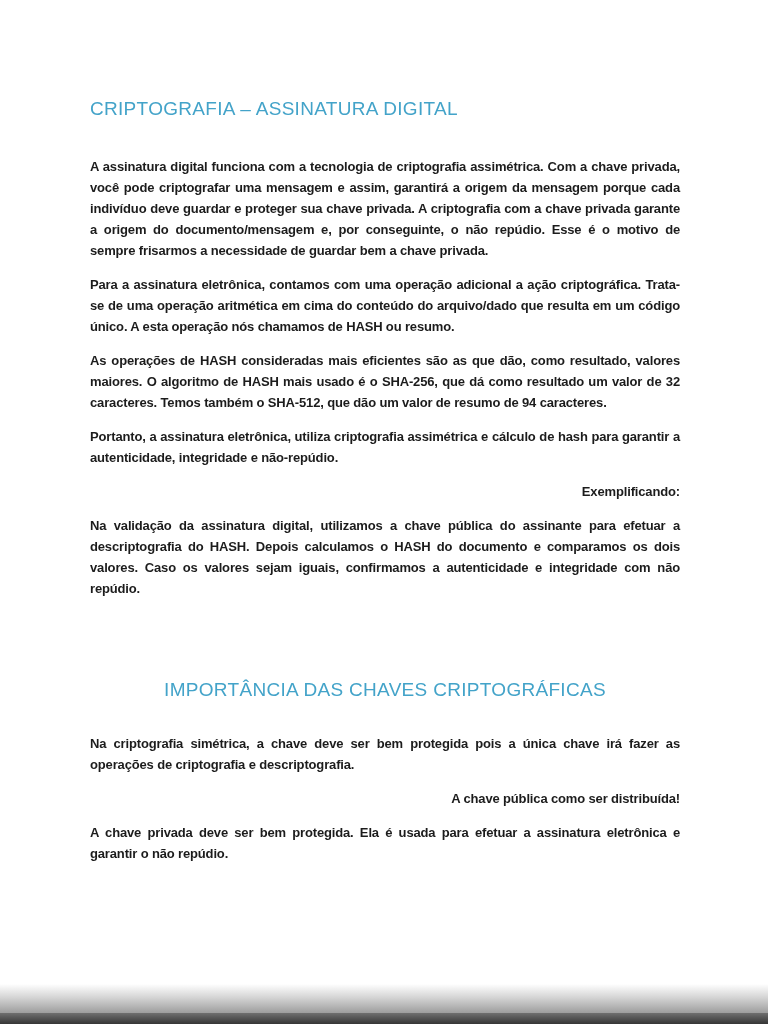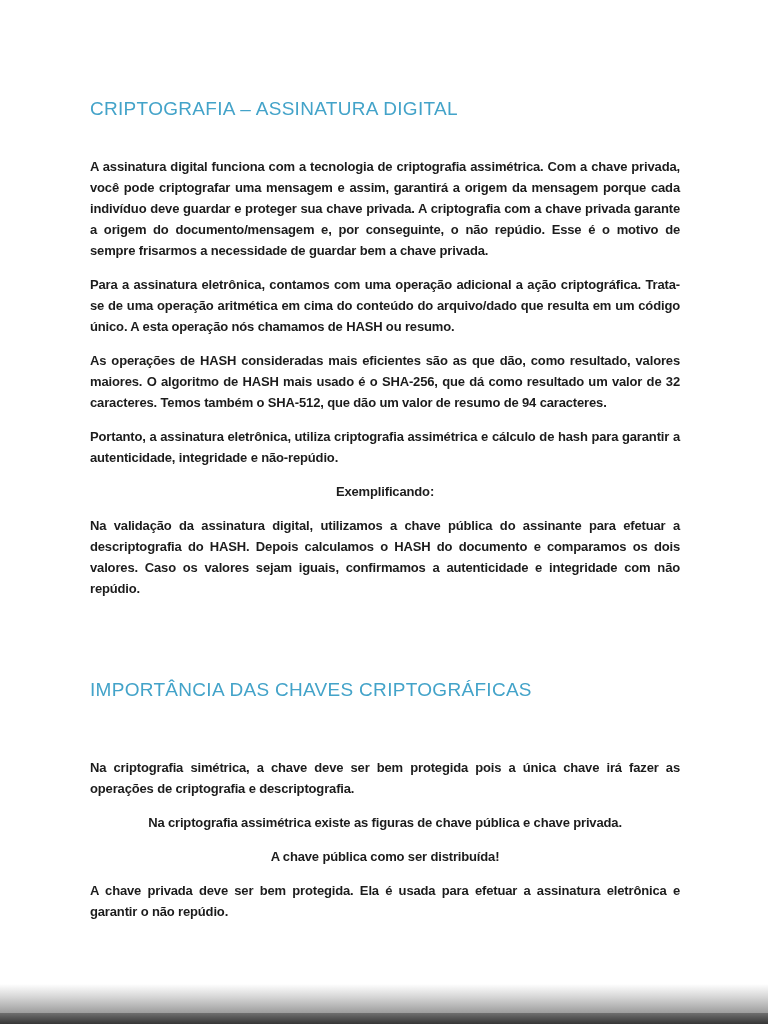--- a/index.html
+++ b/index.html
@@ -27,33 +27,34 @@
     font-size: 19px;
     font-weight: 400;
     letter-spacing: 0.3px;
     color: var(--heading-color, #43a3c9);
   }
   .doc-section-1 .doc-heading {
     margin-bottom: 36px;
   }
   .doc-section-2 .doc-heading {
     margin-top: 80px;
-    margin-bottom: 56px;
+    margin-bottom: 32px;
+    text-align: center;
   }
   .para {
     margin: 0 0 13px 0;
     font-size: 13px;
     font-weight: 700;
     letter-spacing: -0.15px;
     line-height: 21px;
     color: var(--body-color, #1c1c1c);
     text-align: justify;
   }
   .para.single {
-    text-align: center;
+    text-align: right;
   }
   .page-bottom-fade {
     position: absolute;
     left: 0;
     top: 984px;
     width: 768px;
     height: 29px;
     background: linear-gradient(180deg, #ffffff 0%, #d6d6d6 45%, #9d9d9d 100%);
   }
   .next-page-edge {
@@ -76,21 +77,20 @@
     <p class="para">Para a assinatura eletrônica, contamos com uma operação adicional a ação criptográfica. Trata-se de uma operação aritmética em cima do conteúdo do arquivo/dado que resulta em um código único. A esta operação nós chamamos de HASH ou resumo.</p>
     <p class="para">As operações de HASH consideradas mais eficientes são as que dão, como resultado, valores maiores. O algoritmo de HASH mais usado é o SHA-256, que dá como resultado um valor de 32 caracteres. Temos também o SHA-512, que dão um valor de resumo de 94 caracteres.</p>
     <p class="para">Portanto, a assinatura eletrônica, utiliza criptografia assimétrica e cálculo de hash para garantir a autenticidade, integridade e não-repúdio.</p>
     <p class="para single">Exemplificando:</p>
     <p class="para">Na validação da assinatura digital, utilizamos a chave pública do assinante para efetuar a descriptografia do HASH. Depois calculamos o HASH do documento e comparamos os dois valores. Caso os valores sejam iguais, confirmamos a autenticidade e integridade com não repúdio.</p>
   </section>
 
   <section class="doc-section-2">
     <h1 class="doc-heading">IMPORTÂNCIA DAS CHAVES CRIPTOGRÁFICAS</h1>
     <p class="para">Na criptografia simétrica, a chave deve ser bem protegida pois a única chave irá fazer as operações de criptografia e descriptografia.</p>
-    <p class="para single">Na criptografia assimétrica existe as figuras de chave pública e chave privada.</p>
     <p class="para single">A chave pública como ser distribuída!</p>
     <p class="para">A chave privada deve ser bem protegida. Ela é usada para efetuar a assinatura eletrônica e garantir o não repúdio.</p>
   </section>
 
 </div>
 
 <div class="page-bottom-fade"></div>
 <div class="next-page-edge"></div>
 
 </body></html>

